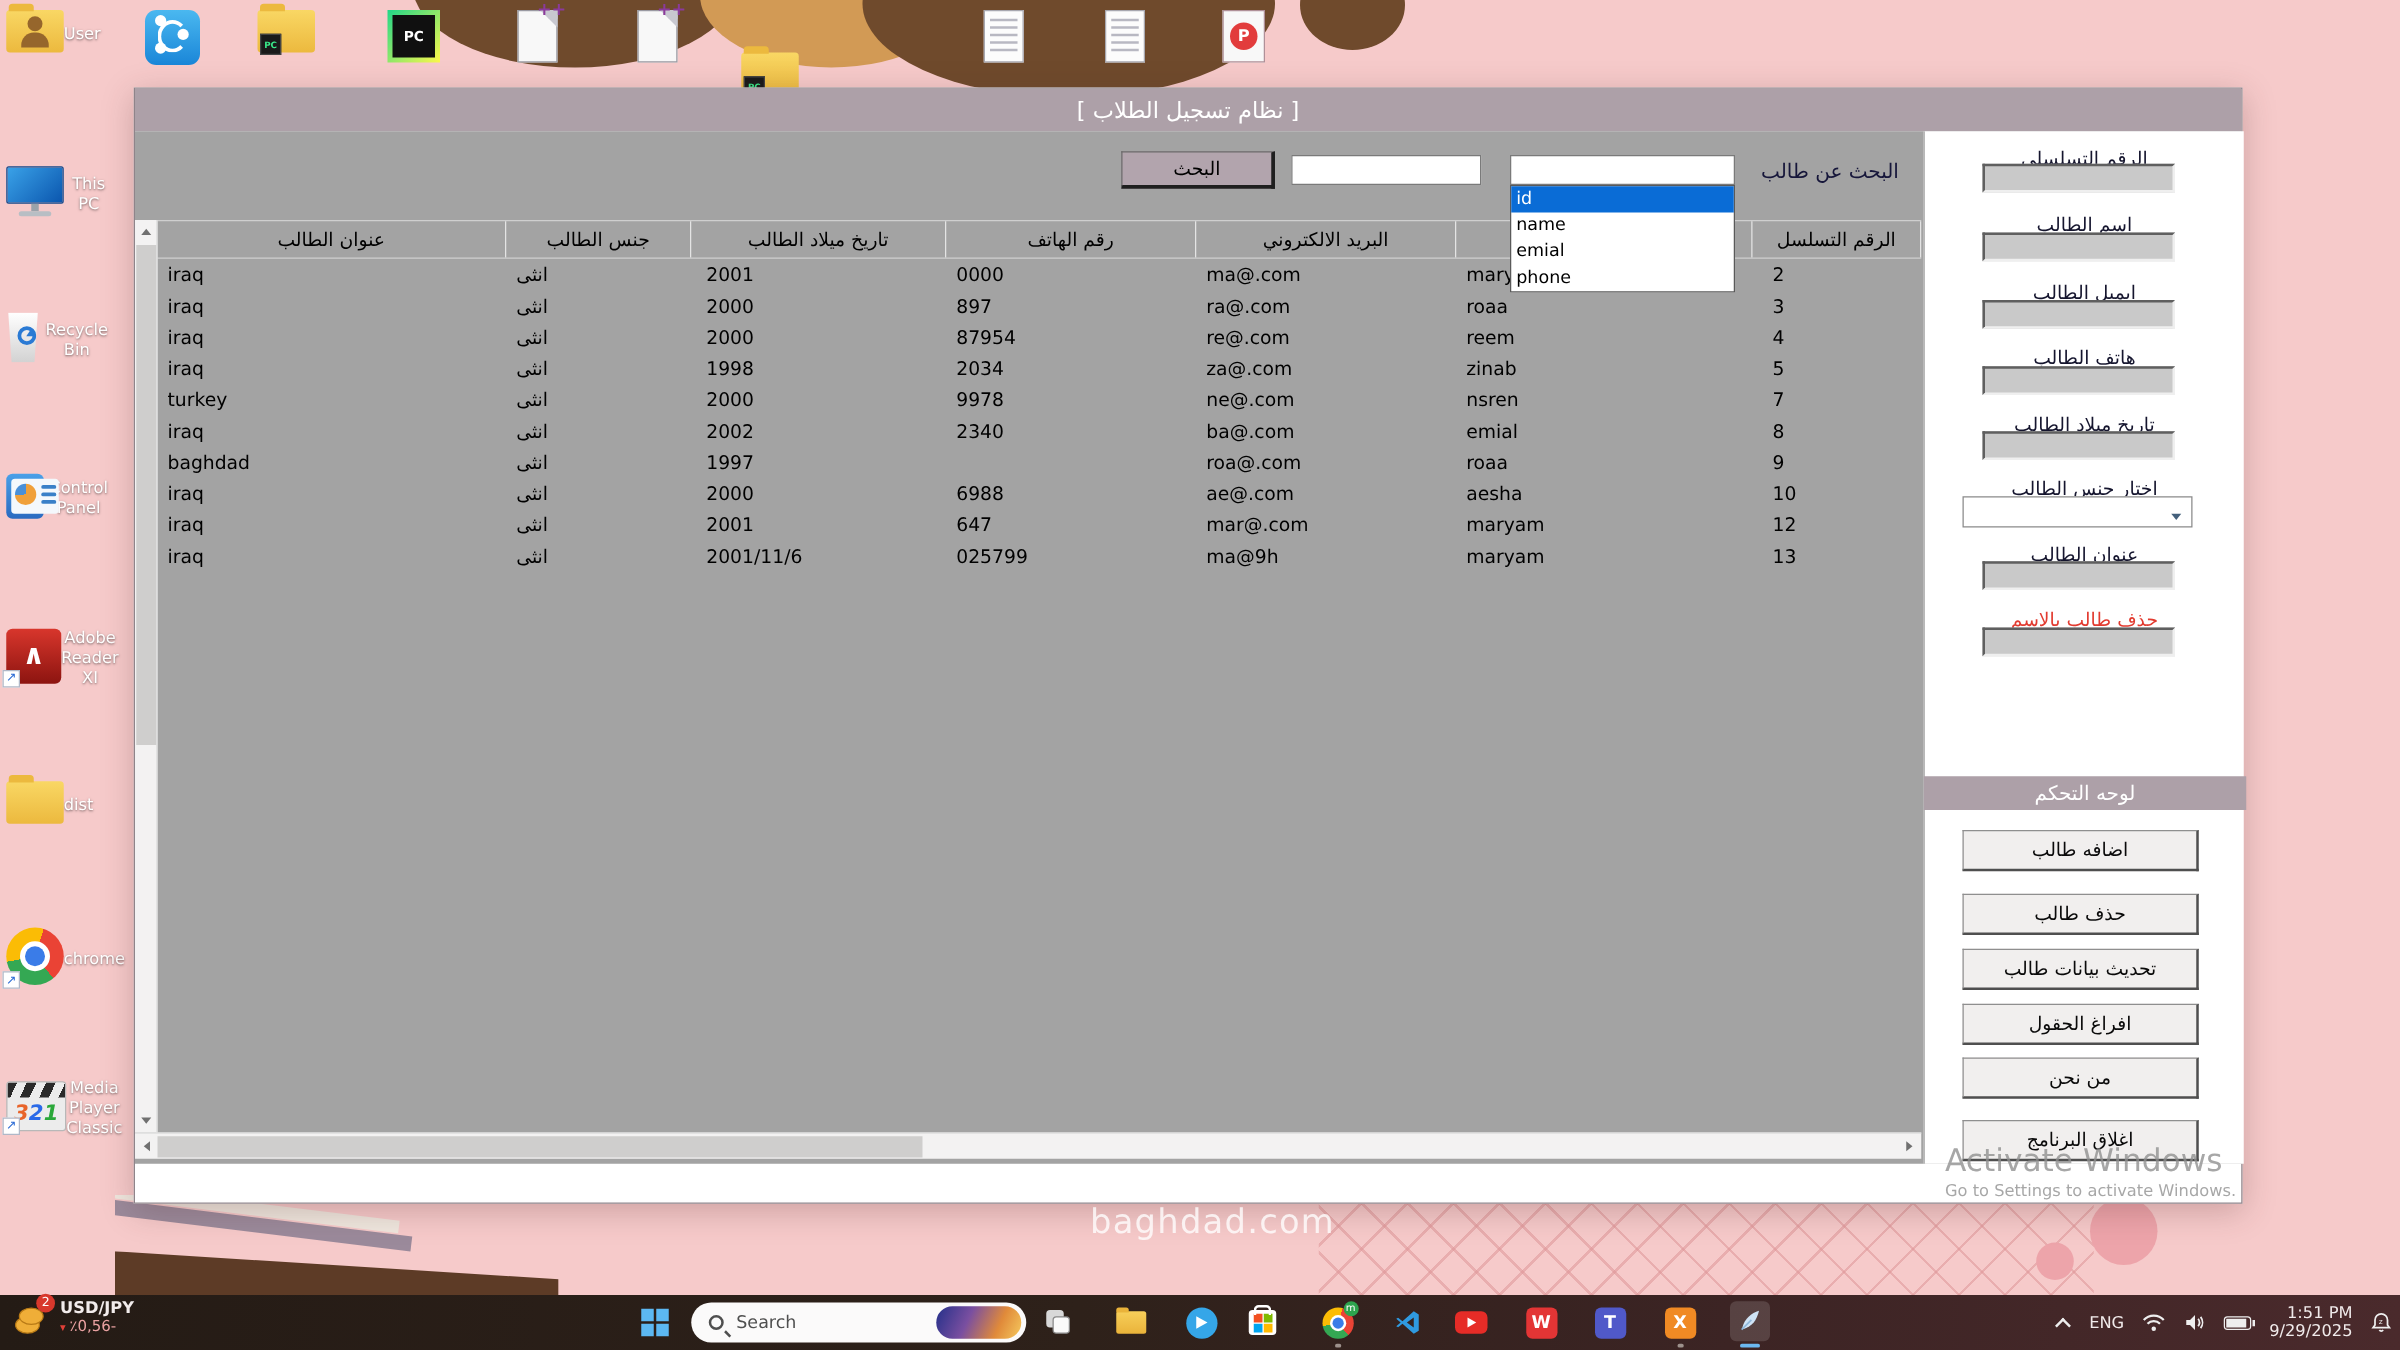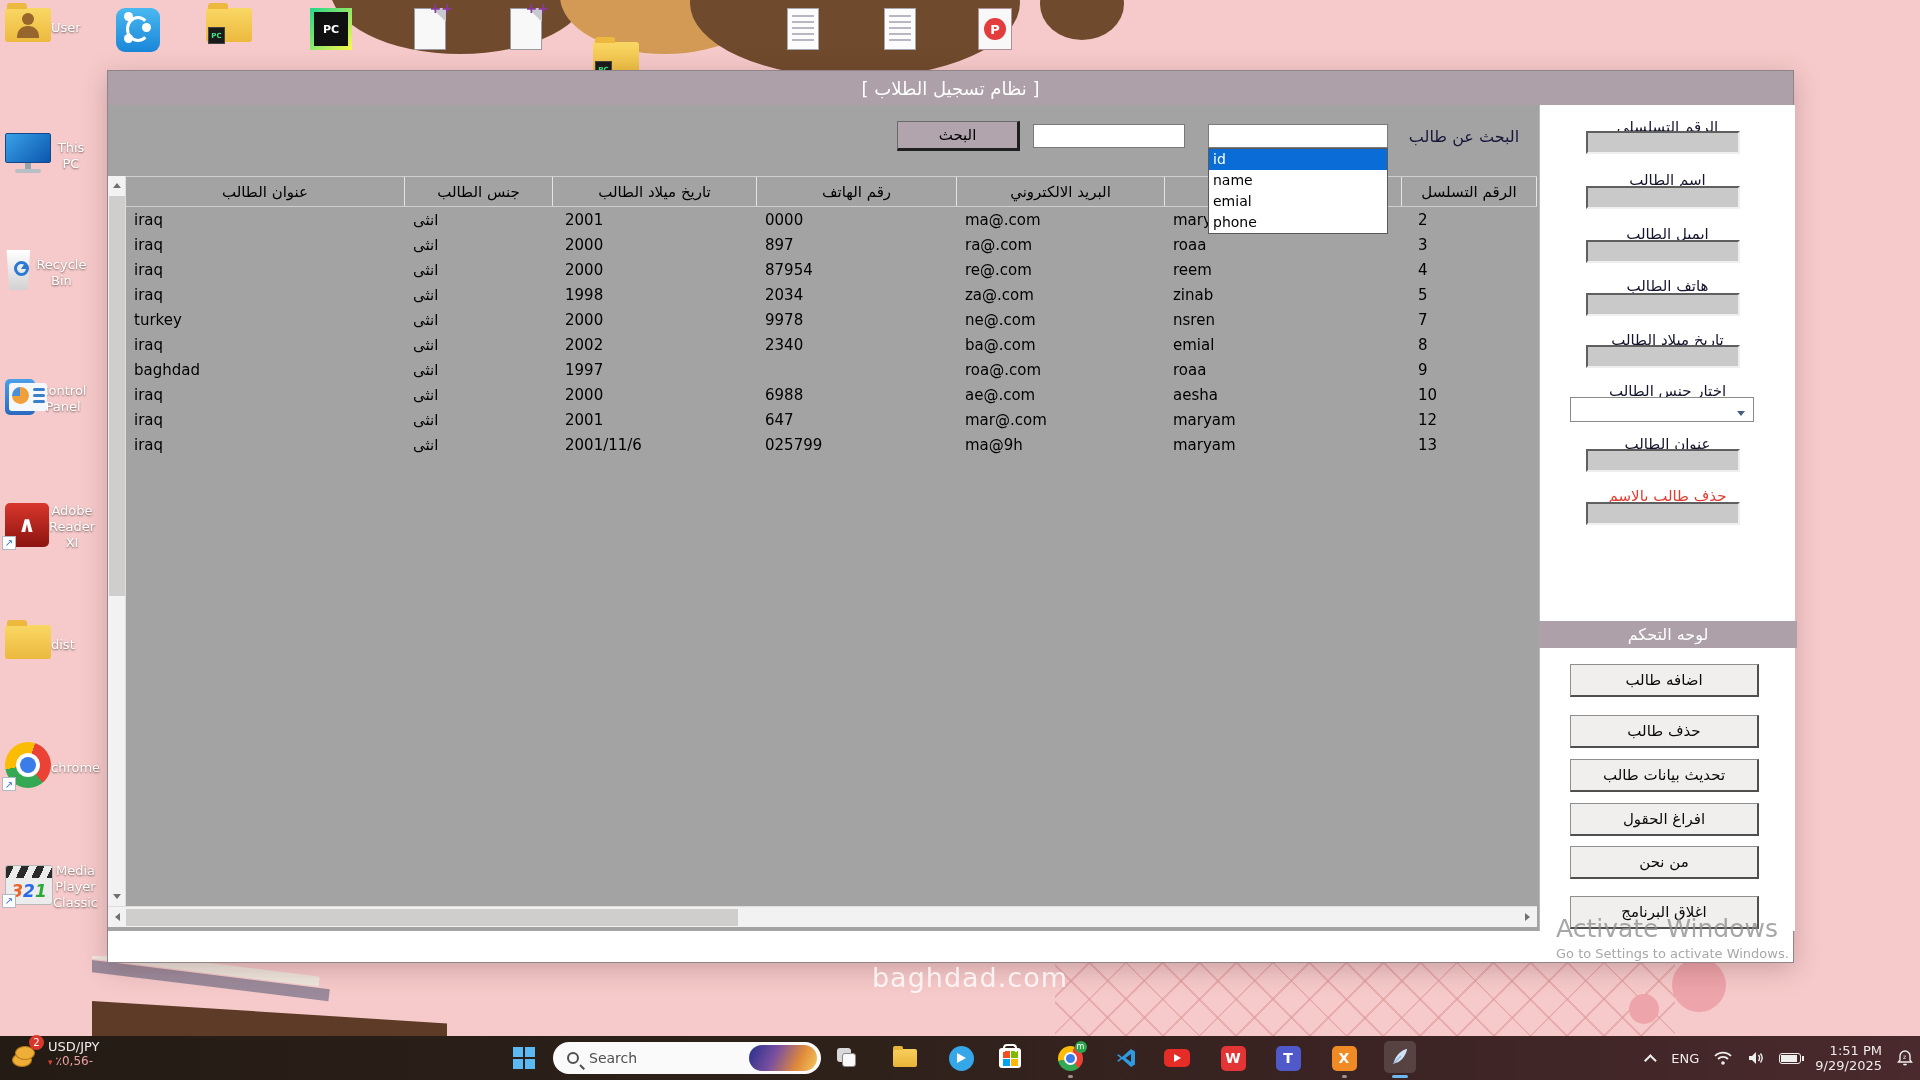--- a/index.html
+++ b/index.html
@@ -137,21 +137,21 @@
   .wm .en { font-size:27px; letter-spacing:1px; }
 
   
   .taskbar { position:absolute; left:0; top:1036px; width:1920px; height:44px; z-index:50;
     background:linear-gradient(90deg,#241b15,#2e211a 45%,#3c2424 72%,#4a2a2c); }
   .widget { position:absolute; left:12px; top:3px; display:flex; gap:8px; }
   .coins { position:relative; width:28px; height:34px; }
   .coin { position:absolute; width:20px; height:14px; border-radius:50%; background:#efae38; border:1px solid #b87a16; }
   .wbadge { position:absolute; right:-4px; top:-4px; width:15px; height:15px; border-radius:50%; background:#d8382c;
     color:#fff; font-size:10px; display:flex; align-items:center; justify-content:center; }
-  .wtxt1 { font-size:13px; color:#f2ecec; }
+  .wtxt1 { font-size:13px; color:#f2ecec;font-weight:bold; }
   .wtxt2 { font-size:12px; color:#e9a1a1; direction:ltr; }
   .wdn { color:#e04038; font-size:9px; margin-right:3px; }
   .startbtn { position:absolute; left:504px; top:7px; width:40px; height:30px; display:flex; align-items:center; justify-content:center; }
   .winlogo { display:grid; grid-template-columns:10px 10px; grid-template-rows:10px 10px; gap:2px; }
   .winlogo i { background:#5cb8f2; }
   .spill { position:absolute; left:553px; top:6px; width:268px; height:32px; background:#fbfafa; border-radius:17px;
     display:flex; align-items:center; padding:0 4px 0 14px; }
   .mag { width:12px; height:12px; border:2px solid #4f4f4f; border-radius:50%; position:relative; margin-right:10px; }
   .mag:after { content:""; position:absolute; left:10px; top:11px; width:2px; height:6px; background:#4f4f4f; transform:rotate(-45deg); transform-origin:top; }
   .stext { font-size:14px; color:#4f4f4f; flex:1; }

